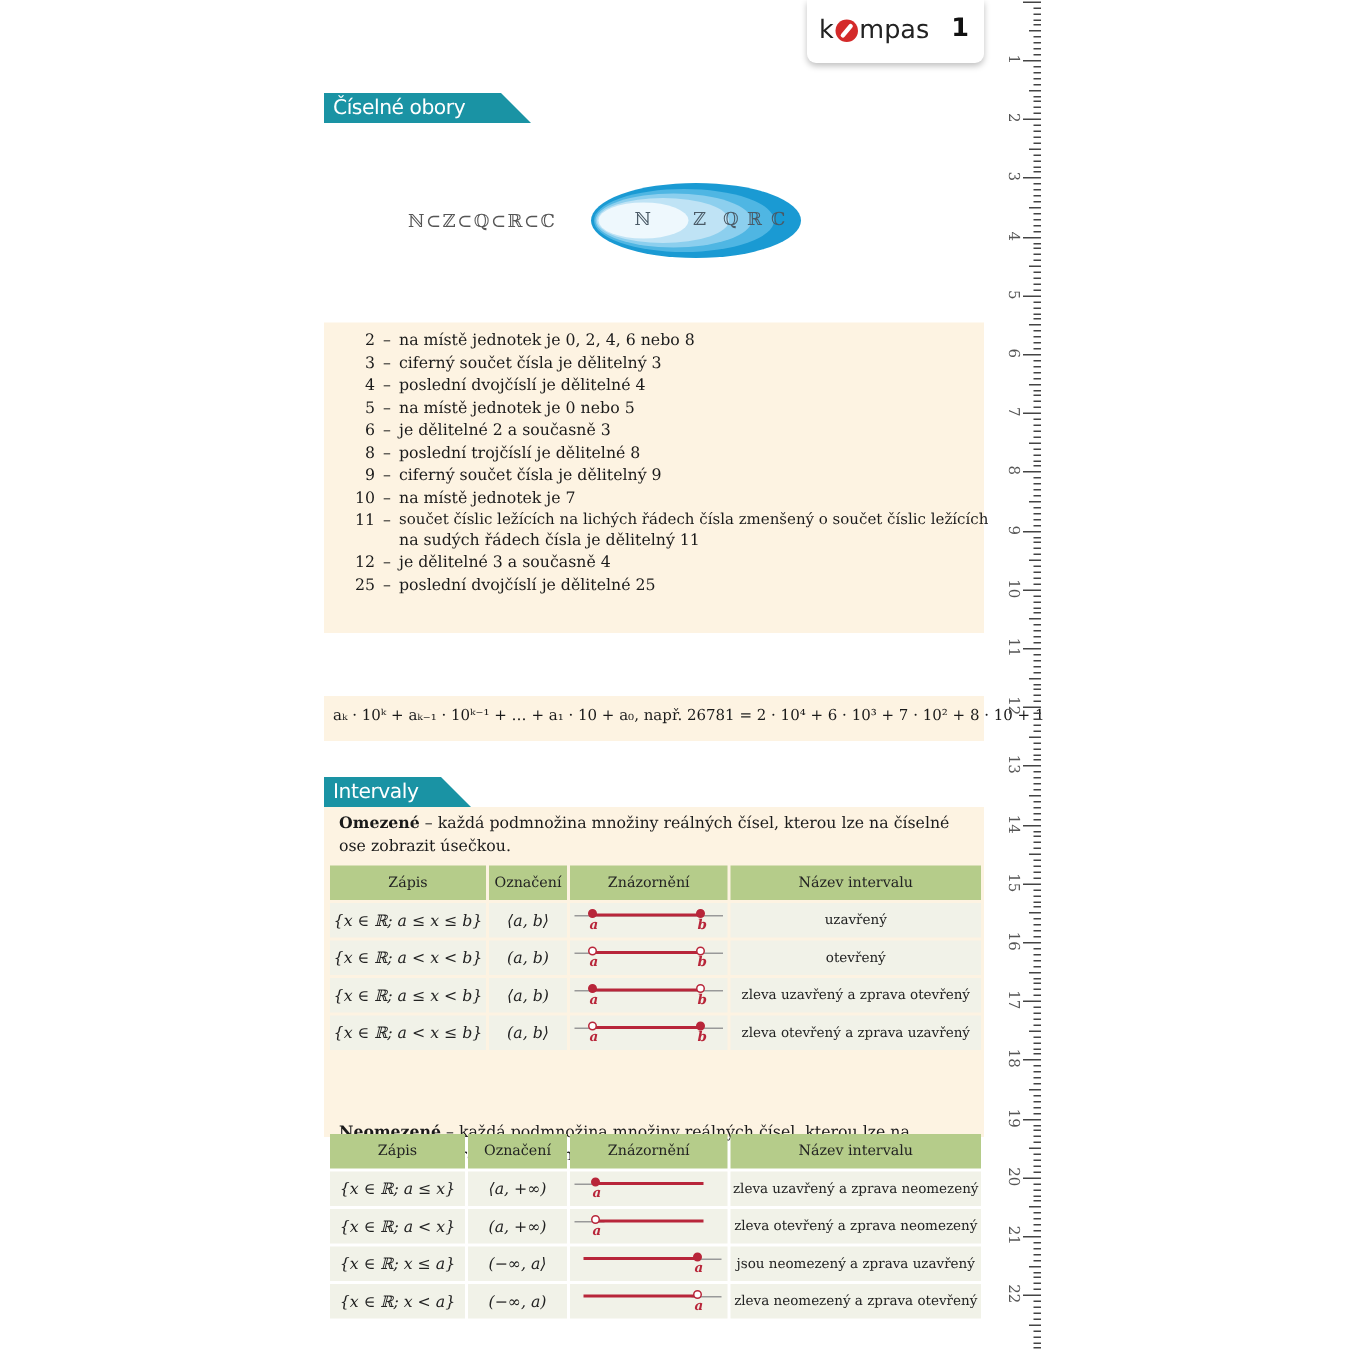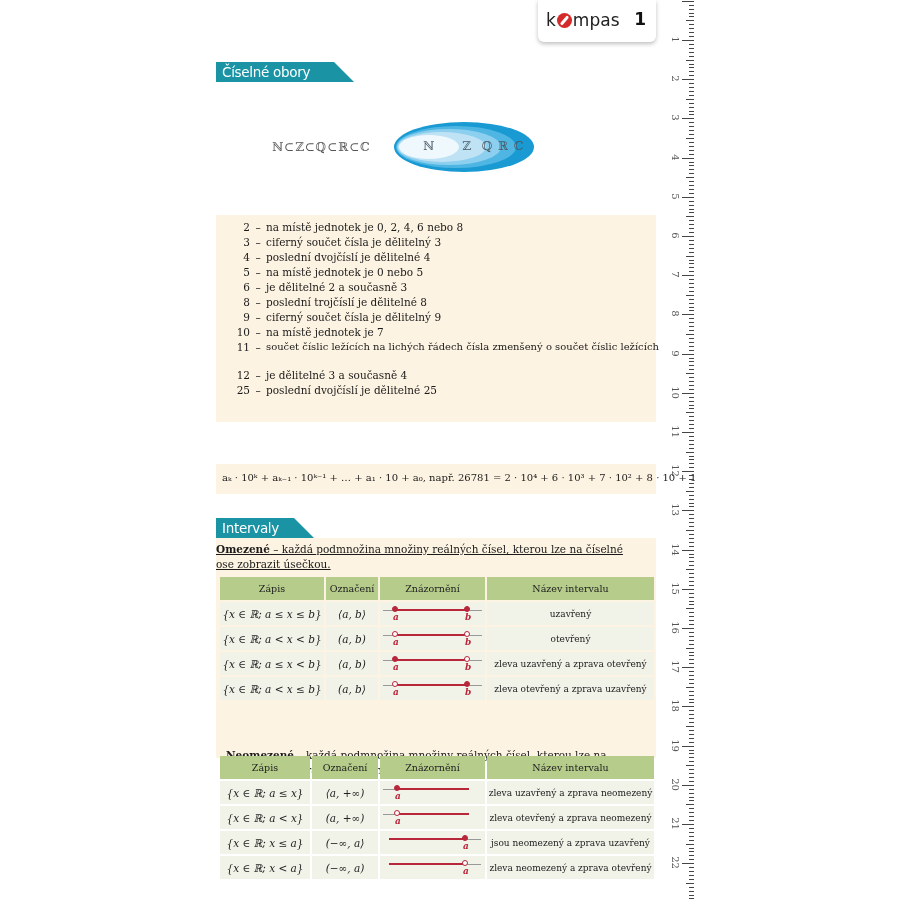--- a/index.html
+++ b/index.html
@@ -122,38 +122,43 @@
   <div class="div-row serif" style="top:326px;">
       <span class="div-num">10</span>
       <span class="div-dash">–</span>
       <span class="div-text">na místě jednotek je 7</span>
     </div>
   <div class="div-row serif" style="top:341px;">
       <span class="div-num">11</span>
       <span class="div-dash">–</span>
       <span class="div-text" style="font-size:10px;">součet číslic ležících na lichých řádech čísla zmenšený o součet číslic ležících</span>
     </div>
+  <div class="div-row serif" style="top:354px;">
+      <span class="div-num"></span>
+      <span class="div-dash"></span>
+      <span class="div-text">na sudých řádech čísla je dělitelný 11</span>
+    </div>
   <div class="div-row serif" style="top:369px;">
       <span class="div-num">12</span>
       <span class="div-dash">–</span>
       <span class="div-text">je dělitelné 3 a současně 4</span>
     </div>
   <div class="div-row serif" style="top:384px;">
       <span class="div-num">25</span>
       <span class="div-dash">–</span>
       <span class="div-text">poslední dvojčíslí je dělitelné 25</span>
     </div>
 
   <div class="panel" style="top:464px;height:30px;">
     <div class="serif" style="position:absolute;left:6px;top:8px;font-size:10px;white-space:nowrap;">aₖ · 10ᵏ + aₖ₋₁ · 10ᵏ⁻¹ + … + a₁ · 10 + a₀, např. 26781 = 2 · 10⁴ + 6 · 10³ + 7 · 10² + 8 · 10 + 1</div>
   </div>
 
   <div class="section-tab" style="top:518px;width:72px;">Intervaly</div>
   <div class="panel" style="top:538px;height:200px;"></div>
-  <div class="serif" style="position:absolute;left:0;top:542px;width:420px;font-size:10.5px;line-height:15px;text-decoration:underline;">
+  <div class="serif" style="position:absolute;left:10px;top:542px;width:420px;font-size:10.5px;line-height:15px;">
     <b>Omezené</b><span> – každá podmnožina množiny reálných čísel, kterou lze na číselné ose zobrazit úsečkou.</span>
   </div>
 
   <table class="iv serif" style="top:575px;">
     <colgroup>
         <col style="width:104px">
         <col style="width:52px">
         <col style="width:105px">
         <col>
       </colgroup>

